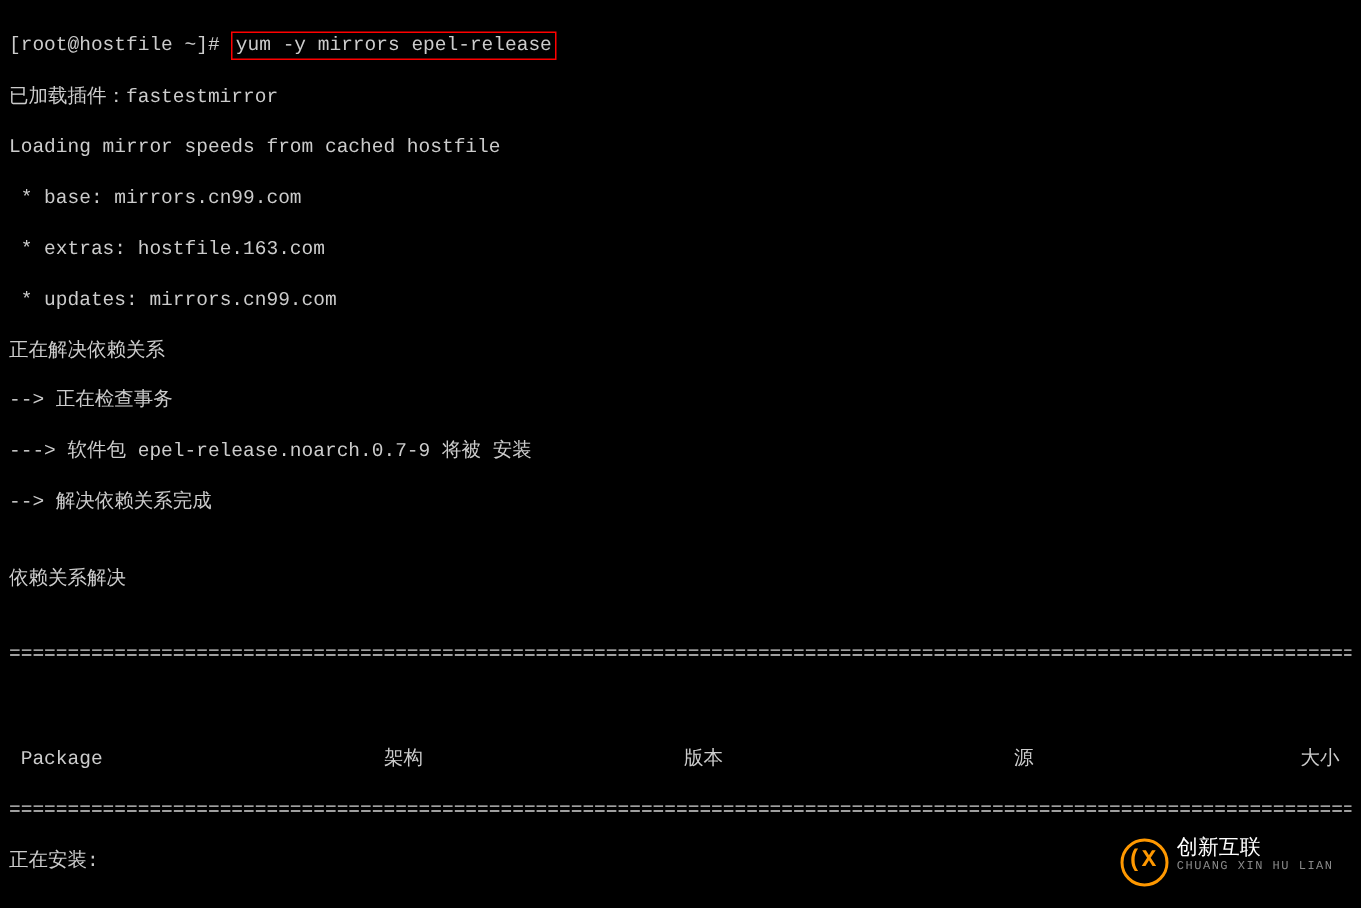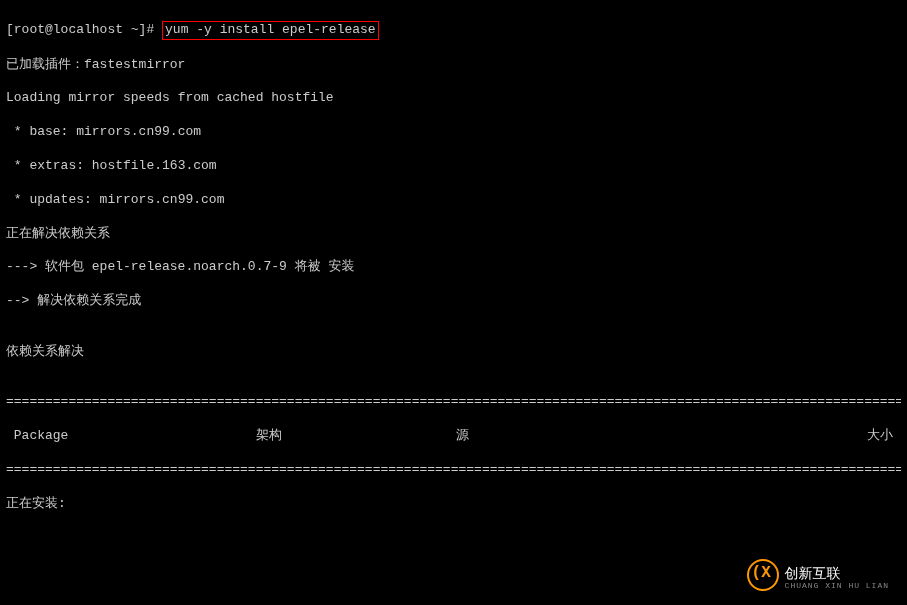--- a/index.html
+++ b/index.html
@@ -19,32 +19,32 @@
     padding: 4px 6px;
     white-space: pre;
   }
   .prompt { color: #ccc; }
   .highlight-box {
     border: 1px solid #ff0000;
     display: inline-block;
     padding: 0 2px;
   }
   .divider { color: #ccc; letter-spacing: 0; overflow: hidden; width: 895px; }
-  .row { display: flex; }
+  .row { display: flex; margin-top: 36px; }
   .col-pkg { width: 250px; }
   .col-arch { width: 200px; }
   .col-ver { width: 220px; }
   .col-repo { width: 180px; }
   .col-size { flex: 1; text-align: right; padding-right: 8px; }
   .watermark {
     position: absolute;
     right: 10px;
     bottom: 10px;
     display: flex;
-    align-items: flex-end;
+    align-items: flex-start;
     gap: 6px;
     background: rgba(0,0,0,0.9);
     padding: 4px 8px;
     border-radius: 4px;
   }
   .wm-logo {
     width: 28px;
     height: 28px;
     border: 2px solid #ff9800;
     border-radius: 50%;
@@ -60,36 +60,38 @@
     top: 2px;
   }
   .wm-text { color: #fff; font-size: 14px; line-height: 1; }
   .wm-sub { color: #888; font-size: 8px; letter-spacing: 1px; }
   .line { display: block; }
 </style>
 </head>
 <body>
 
 <div class="terminal">
-<span class="line"><span class="prompt">[root@localhost ~]# </span><span class="highlight-box">yum -y install epel-release</span></span>
+<span class="line"><span class="prompt">[root@hostfile ~]# </span><span class="highlight-box">yum -y mirrors epel-release</span></span>
 <span class="line">已加载插件：fastestmirror</span>
 <span class="line">Loading mirror speeds from cached hostfile</span>
 <span class="line"> * base: mirrors.cn99.com</span>
 <span class="line"> * extras: hostfile.163.com</span>
 <span class="line"> * updates: mirrors.cn99.com</span>
 <span class="line">正在解决依赖关系</span>
+<span class="line">--&gt; 正在检查事务</span>
 <span class="line">---&gt; 软件包 epel-release.noarch.0.7-9 将被 安装</span>
 <span class="line">--&gt; 解决依赖关系完成</span>
 <span class="line"></span>
 <span class="line">依赖关系解决</span>
 <span class="line"></span>
 <div class="divider">=================================================================================================================================================</div>
 <div class="row">
   <span class="col-pkg"> Package</span>
   <span class="col-arch">架构</span>
+  <span class="col-ver">版本</span>
   <span class="col-repo">源</span>
   <span class="col-size">大小</span>
 </div>
 <div class="divider">=================================================================================================================================================</div>
 <span class="line">正在安装:</span>
 <span class="line"> </span>
 
 
 
 <span class="line"></span>

